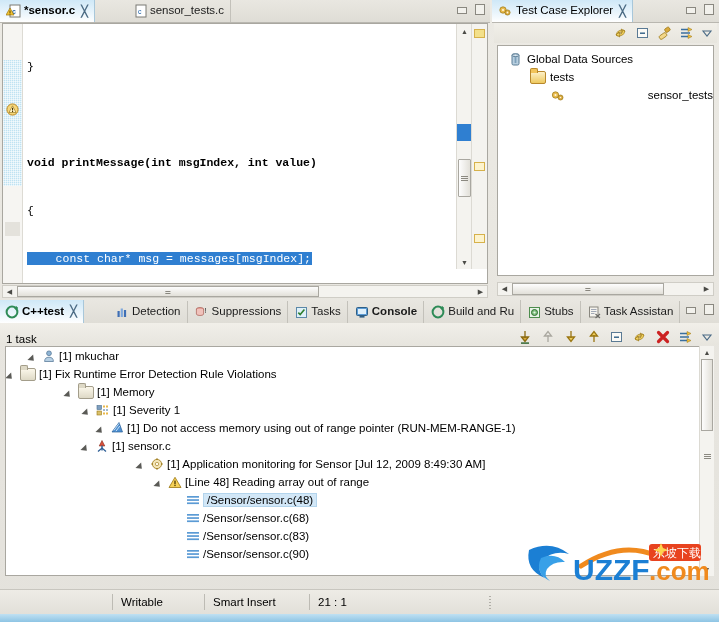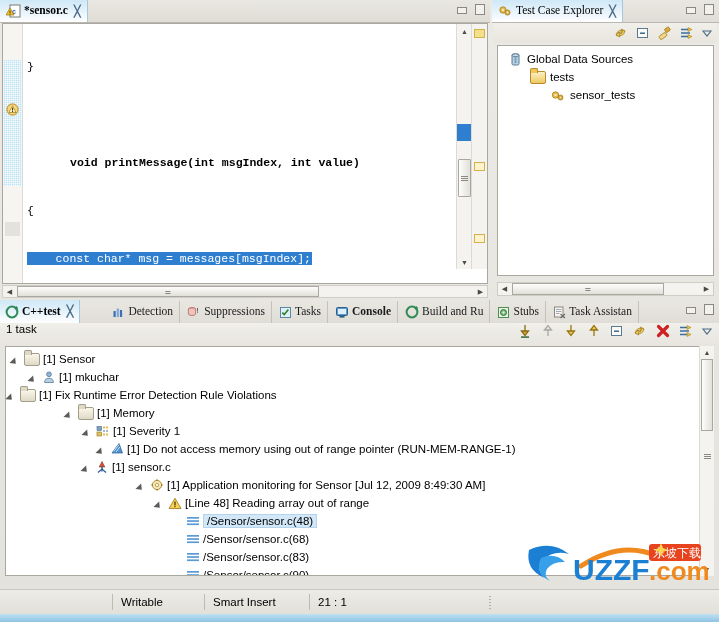--- a/index.html
+++ b/index.html
@@ -30,21 +30,21 @@
   .tab {
     display: inline-flex;
     align-items: center;
     height: 22px;
     padding: 0 6px 0 4px;
     font-size: 11.5px;
     box-sizing: border-box;
     position: relative;
     gap: 3px;
   }
-  .tab .tlabel { line-height: 1; font-family: Liberation Serif, serif; }
+  .tab .tlabel { line-height: 1; }
   .tab.active {
     background: linear-gradient(#cfe8f7 0%, #eaf5fc 60%, #ffffff 100%);
     border-right: 1px solid #a8c7da;
     font-weight: bold;
   }
   .tab.inactive { border-right: 1px solid #c3c1ba; color: #1b1b1b; }
   .tab .closex {
     font-size: 11px; color: #4b6b84; font-weight: bold;
     margin-left: 3px; cursor: pointer;
   }
@@ -169,21 +169,21 @@
   }
   .tce-hscroll .ha{position:absolute;top:0;bottom:0;width:13px;display:flex;
     align-items:center;justify-content:center;font-size:7px;color:#4a4a46;}
   .tce-hscroll .ha.l{left:0;} .tce-hscroll .ha.r{right:0;}
 
   
   #bottomPanel { left: 0; top: 300px; width: 719px; height: 286px; }
   #bottomTabs { height: 23px; }
   .bt-toolbar {
     position: absolute; left: 0; right: 0; top: 23px; height: 22px;
-    display: flex; align-items: flex-start;
+    display: flex; align-items: flex-end;
     background: linear-gradient(#f1efe9,#e7e5de);
   }
   .bt-count { margin-left: 6px; font-size: 11.5px; }
   .bt-icons { margin-left: auto; display: flex; align-items: center; gap: 7px; padding-right: 6px; }
   .bt-body {
     position: absolute; left: 5px; right: 5px; top: 46px; bottom: 10px;
     background: #fff; border: 1px solid #a9a7a0; overflow: hidden;
   }
   .row {
     display: flex; align-items: center; height: 18px;
@@ -273,20 +273,29 @@
             <rect x="3.5" y="6.5" width="1" height="2.6" fill="#5a4100"></rect>
             <rect x="3.5" y="9.6" width="1" height="1" fill="#5a4100"></rect>
           </svg>
         </span>
         <span class="tlabel">*sensor.c</span>
         <span class="closex">╳</span>
       </div>
       
       <span style="display:inline-block;width:30px;"></span>
       
+      <div class="tab inactive">
+        <span class="ic" style="width:12px;height:14px;">
+          <svg width="12" height="14" viewBox="0 0 12 14">
+            <rect x="1" y="1" width="10" height="12" fill="#fff" stroke="#7a7a74"></rect>
+            <text x="3" y="10" font-size="7" fill="#1a5fa8" font-family="Liberation Sans">c</text>
+          </svg>
+        </span>
+        <span class="tlabel">sensor_tests.c</span>
+      </div>
 
       <div class="winbtns">
         <span class="winbtn min"></span>
         <span class="winbtn max"></span>
       </div>
     </div>
 
     <div class="editor-body">
 
       <div class="gutter">
@@ -298,21 +307,21 @@
             <rect x="6" y="4.8" width="1.1" height="2.7" fill="#4a3600"></rect>
             <rect x="6" y="8" width="1.1" height="1.1" fill="#4a3600"></rect>
           </svg>
         </div>
         <div style="position:absolute;left:2px;top:198px;width:15px;height:14px;background:#e4e2dc;"></div>
       </div>
 
       <div class="code">
         <div class="cl">}</div>
         <div class="cl"></div>
-        <div class="cl"><span style="font-weight:bold;margin-left:43px;">void printMessage(int msgIndex, int value)</span></div>
+        <div class="cl"><span style="font-weight:bold;">void printMessage(int msgIndex, int value)</span></div>
         <div class="cl">{</div>
         <div class="cl"><span class="hl hl-sel">    const char* msg = messages[msgIndex];</span></div>
         
         
         
         
         
         
         
         
@@ -405,21 +414,21 @@
             <ellipse cx="7.5" cy="3.2" rx="3.5" ry="1.3" fill="#dce9f3" stroke="#5b7d95"></ellipse>
             <rect x="6.6" y="5" width="1.8" height="6" fill="#7da0ba"></rect>
           </svg>
         </span>
         <span>Global Data Sources</span>
       </div>
       <div class="tnode" style="padding-left:32px;">
         <span class="ic folder open"></span>
         <span>tests</span>
       </div>
-      <div class="tnode" style="padding-left:52px;">
+      <div class="tnode" style="padding-left:52px;justify-content:space-between;">
         <span class="ic" style="width:16px;height:15px;">
           <svg width="16" height="15" viewBox="0 0 16 15">
             <circle cx="5.5" cy="7" r="3.2" fill="#e8bb4e" stroke="#9a7612" stroke-width=".7"></circle>
             <circle cx="10.5" cy="9.5" r="2.5" fill="#d9a93c" stroke="#9a7612" stroke-width=".7"></circle>
             <circle cx="5.5" cy="7" r="1.1" fill="#fff7df"></circle>
             <circle cx="10.5" cy="9.5" r="0.8" fill="#fff7df"></circle>
           </svg>
         </span>
         <span>sensor_tests</span>
       </div>
@@ -572,25 +581,20 @@
         <span class="tbicon" style="width:12px;">
           <svg width="12" height="16" viewBox="0 0 12 16">
             <path d="M2 6 L10 6 L6 11 Z" fill="none" stroke="#4a6a86" stroke-width="1.1"></path>
           </svg>
         </span>
       </span>
     </div>
 
     <div class="bt-body">
 
-      <div class="row" style="padding-left:4px;padding-top:3px;">
-        <span class="twisty"></span>
-        <span class="ic folder open gray"></span>
-        <span class="rlabel">[1] Sensor</span>
-      </div>
 
       <div class="row" style="padding-left:22px;">
         <span class="twisty"></span>
         <span class="ic" style="width:14px;height:14px;">
           <svg width="14" height="14" viewBox="0 0 14 14">
             <circle cx="7" cy="4.3" r="2.4" fill="#8fb4d4" stroke="#4a6f8f" stroke-width=".7"></circle>
             <path d="M2.6 12.5 q0-4.3 4.4-4.3 t4.4 4.3z" fill="#b7d0e4" stroke="#4a6f8f" stroke-width=".7"></path>
           </svg>
         </span>
         <span class="rlabel">[1] mkuchar</span>

